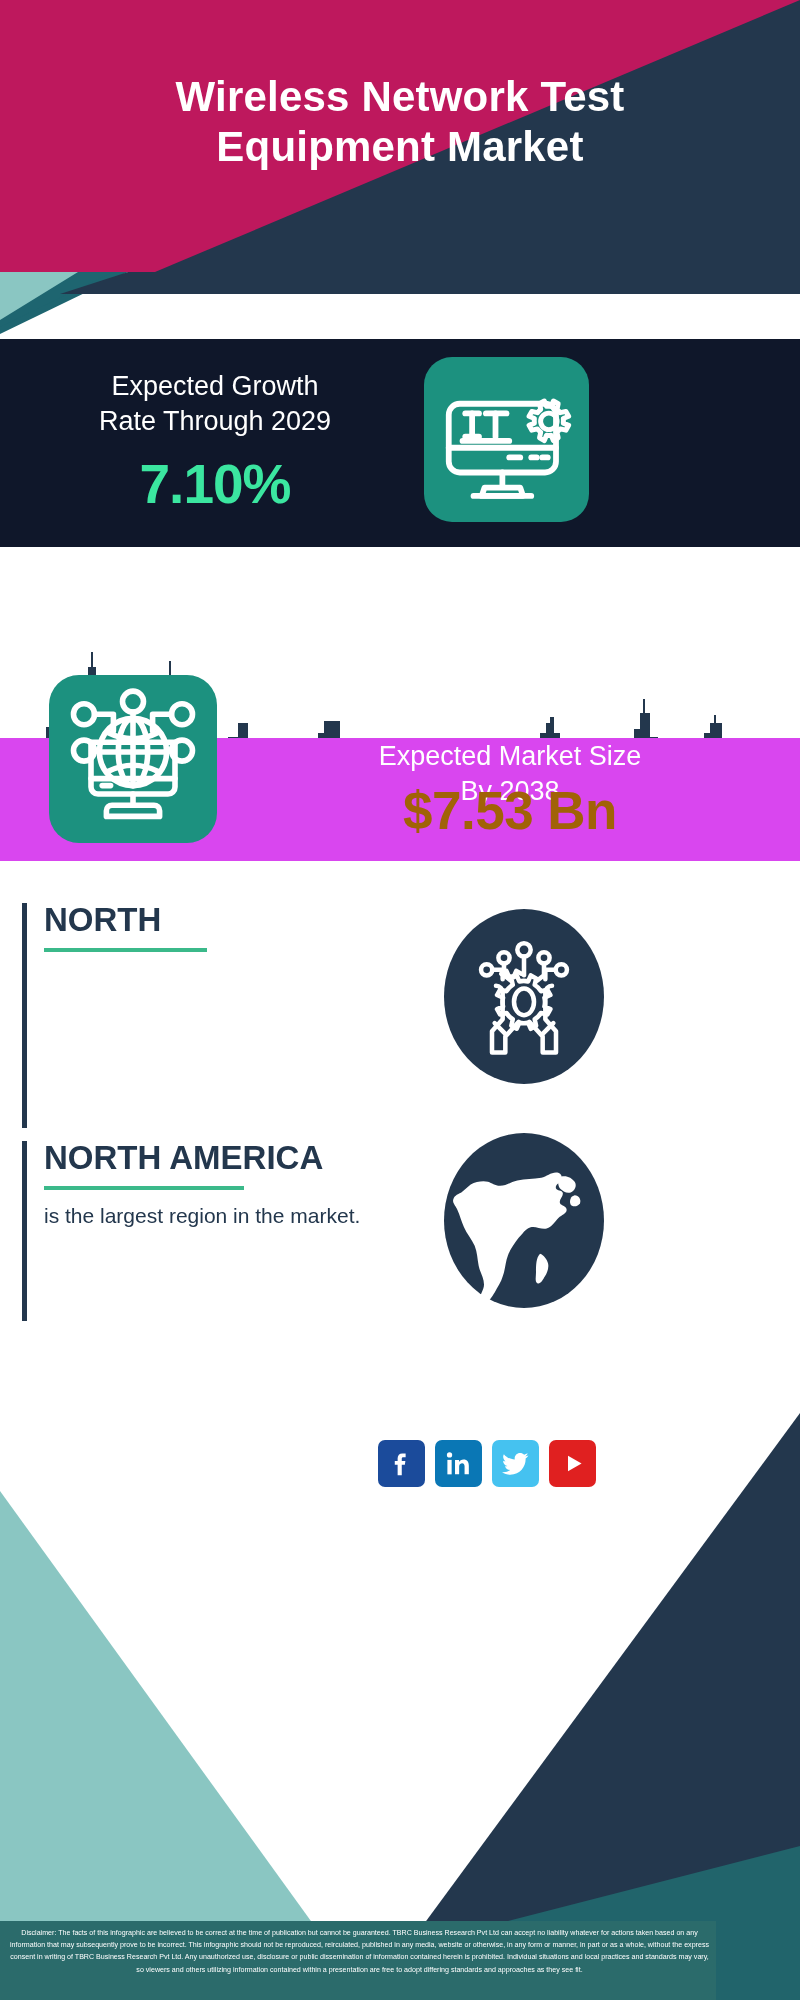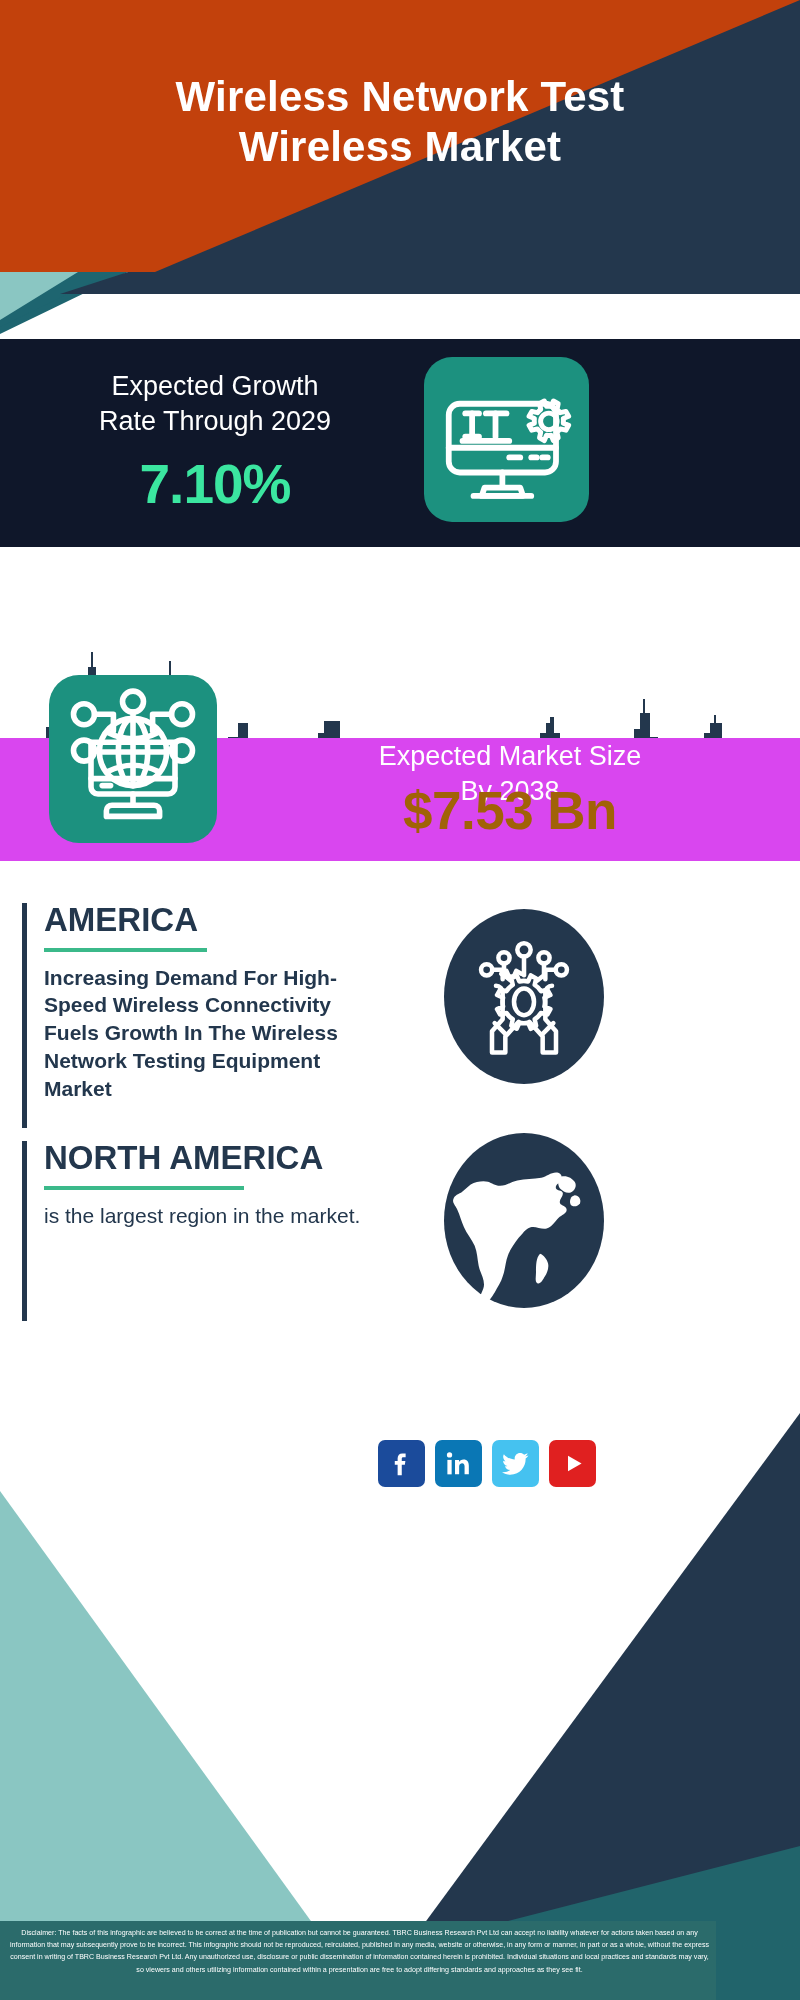--- a/index.html
+++ b/index.html
@@ -16,21 +16,21 @@
     height: 2000px;
     overflow: hidden;
     background: #ffffff;
   }
 
   
   .header {
     position: absolute;
     left: 0; top: 0;
     width: 800px; height: 272px;
-    background: #c2410c;
+    background: #be185d;
     overflow: hidden;
   }
   .header-diag {
     position: absolute;
     left: 0; top: 0;
     width: 800px; height: 272px;
   }
   .header-title {
     position: absolute;
     left: 0; top: 72px;
@@ -240,21 +240,21 @@
 <body>
 
 <div class="page">
 
   <div class="header">
     <svg class="header-diag" viewBox="0 0 800 272" preserveAspectRatio="none">
       <polygon points="800,0 800,272 155,272" fill="#23374D"></polygon>
     </svg>
     <div class="header-title">
       <div>Wireless Network Test</div>
-      <div>Wireless Market</div>
+      <div>Equipment Market</div>
     </div>
   </div>
 
   <div class="header-band">
     <svg viewBox="0 0 800 74" preserveAspectRatio="none" style="width:800px;height:74px;display:block">
       <polygon points="0,0 128,0 0,62" fill="#1E6570"></polygon>
       <polygon points="0,0 113,0 0,55" fill="#1E6570"></polygon>
       <polygon points="128,0 800,0 800,22 60,22" fill="#23374D"></polygon>
       <polygon points="0,0 78,0 0,48" fill="#8AC6C2"></polygon>
       <polygon points="0,48 78,0 800,0 800,6 110,16" fill="#1E6570" opacity="0"></polygon>
@@ -340,23 +340,22 @@
         <circle cx="95" cy="54" r="7.5"></circle>
         <line x1="87.5" y1="54" x2="84" y2="54"></line>
       </g>
     </svg>
   </div>
 
   <div class="content">
 
     <div class="card" style="left:22px; top:42px; height:225px;">
       <div class="card-bar" style="height:225px;"></div>
-      <div class="card-title">AMERICA</div>
+      <div class="card-title">NORTH</div>
       <div class="card-rule"></div>
-      <div class="card-body">Increasing Demand For High-Speed Wireless Connectivity Fuels Growth In The Wireless Network Testing Equipment Market</div>
     </div>
 
     <div class="circle-icon" style="left:444px; top:48px; width:160px; height:175px;">
       <svg viewBox="0 0 120 120" style="width:160px;height:175px">
         <g fill="none" stroke="#ffffff" stroke-width="3.4" stroke-linecap="round" stroke-linejoin="round">
           <path d="M60 46 l3.8 -2.2 l1.9 4.3 a13 13 0 0 1 3.6 0 l1.9 -4.3 l3.8 2.2" transform="translate(-17,-3)"></path>
           <path d="M60 38 m0 0
                    M45 56 l3.2 -1.9 l1.7 3.8 a12 12 0 0 1 3.3 0 l1.7 -3.8 l3.2 1.9" opacity="0"></path>
           <path d="M50.5 46.5 l4 -2.3 l2 4.5 a13.5 13.5 0 0 1 6.6 0 l2 -4.5 l4 2.3 l-1.1 4.8 a13.5 13.5 0 0 1 4.7 4.7 l4.8 -1.1 l2.3 4 l-4.5 2 a13.5 13.5 0 0 1 0 6.6 l4.5 2 l-2.3 4 l-4.8 -1.1 a13.5 13.5 0 0 1 -4.7 4.7 l1.1 4.8 l-4 2.3 l-2 -4.5 a13.5 13.5 0 0 1 -6.6 0 l-2 4.5 l-4 -2.3 l1.1 -4.8 a13.5 13.5 0 0 1 -4.7 -4.7 l-4.8 1.1 l-2.3 -4 l4.5 -2 a13.5 13.5 0 0 1 0 -6.6 l-4.5 -2 l2.3 -4 l4.8 1.1 a13.5 13.5 0 0 1 4.7 -4.7 z"></path>
           <ellipse cx="60" cy="64" rx="7.5" ry="10"></ellipse>

